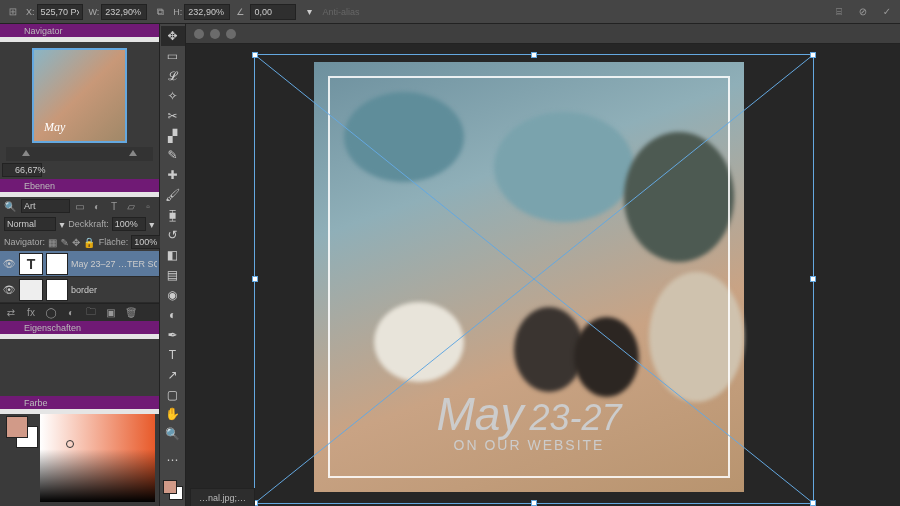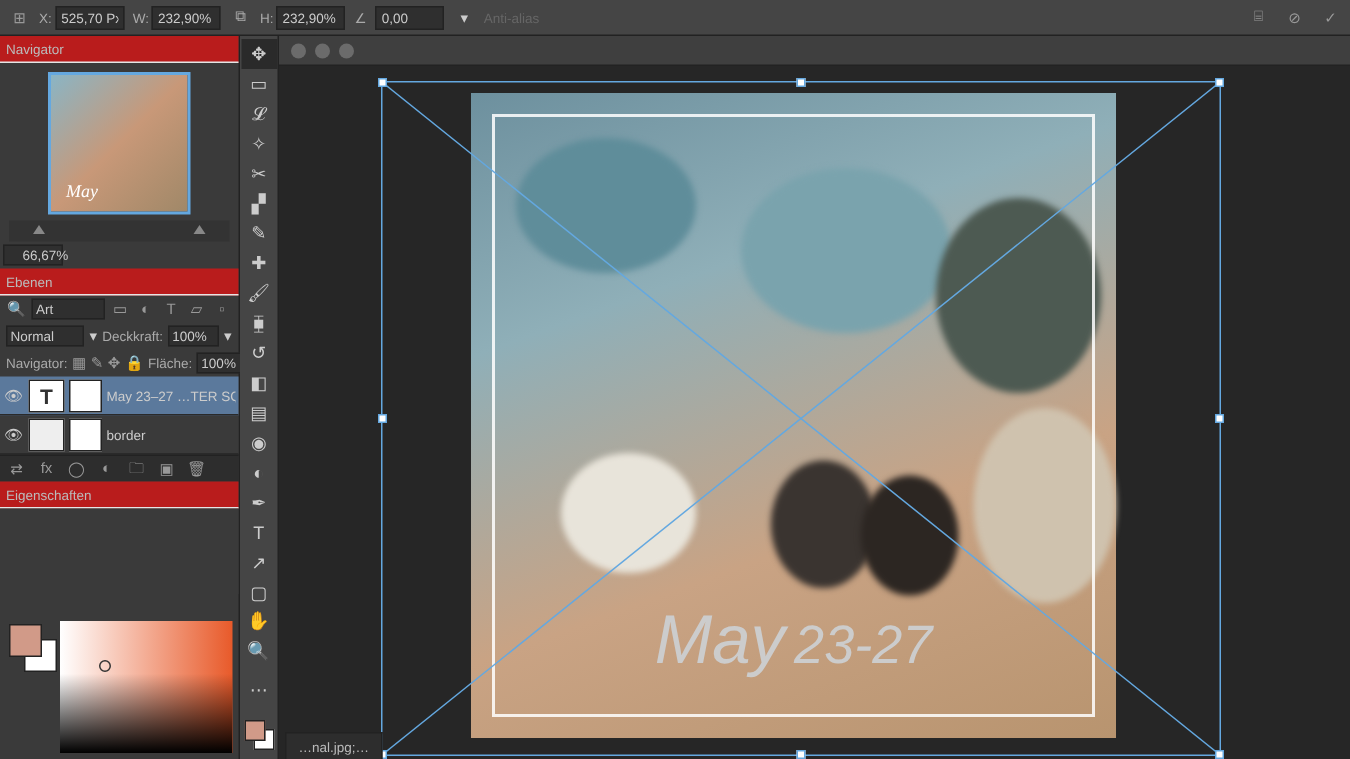--- a/index.html
+++ b/index.html
@@ -5,21 +5,21 @@
 *{margin:0;padding:0;box-sizing:border-box;font-family:-apple-system,Helvetica,Arial,sans-serif;font-size:10px;color:#ccc;user-select:none}
 body{background:#323232;width:900px;height:506px;overflow:hidden;position:relative}
 .optbar{height:24px;background:#454545;border-bottom:1px solid #222;display:flex;align-items:center;padding:0 6px;gap:6px}
 .nf{display:flex;align-items:center;gap:2px}
 .nf input{width:46px;height:16px;background:#2f2f2f;border:1px solid #222;color:#ccc;padding:0 3px;font-size:9px}
 .lbl{font-size:9px;color:#aaa}
 .linkicon{width:14px;height:14px;display:flex;align-items:center;justify-content:center;color:#aaa}
 .drop{width:14px;height:14px;display:flex;align-items:center;justify-content:center}
 .main{display:flex;height:482px}
 .panels{width:160px;background:#3a3a3a;display:flex;flex-direction:column;border-right:1px solid #222}
-.phead{height:18px;background:#b91c1c;border-bottom:1px solid #e5e5e5;font-size:9px;color:#bbb;padding:0 4px;display:flex;align-items:center}
+.phead{height:18px;background:#701a75;border-bottom:5px solid #e5e5e5;font-size:9px;color:#bbb;padding:0 24px;display:flex;align-items:center}
 .nav{padding:6px;display:flex;flex-direction:column;align-items:center}
 .navthumb{width:95px;height:95px;border:2px solid #64a8e0;background:linear-gradient(135deg,#8ab5c5 0%,#c89878 50%,#a08868 100%);position:relative}
 .navthumb::after{content:"May";position:absolute;bottom:6px;left:10px;color:#fff;font-size:12px;font-style:italic;font-family:Georgia,serif}
 .navslider{height:14px;width:100%;background:#333;margin-top:4px;position:relative}
 .navslider::before{content:"";position:absolute;left:16px;top:3px;border-left:4px solid transparent;border-right:4px solid transparent;border-bottom:6px solid #888}
 .navslider::after{content:"";position:absolute;right:16px;top:3px;border-left:4px solid transparent;border-right:4px solid transparent;border-bottom:6px solid #888}
 .zoomv{position:absolute;left:2px;bottom:2px;width:40px;height:14px;background:#2f2f2f;border:1px solid #222;font-size:9px;padding:0 12px;display:flex;align-items:center}
 .layers{flex:0 0 auto}
 .lrow{display:flex;align-items:center;height:18px;padding:0 4px;gap:3px}
 .lrow input,.lrow select{background:#2f2f2f;border:1px solid #222;color:#ccc;height:14px;font-size:9px;padding:0 2px}
@@ -160,20 +160,21 @@
         <span class="smallicon">▣</span>
         <span class="smallicon">🗑</span>
       </div>
     </div>
 
     <div class="phead">Eigenschaften</div>
 
     <div class="spacer"></div>
 
     <div class="farbe">
+      <div class="phead">Farbe</div>
       <div class="swatchpair">
         <div class="sw fg"></div>
         <div class="sw bg"></div>
       </div>
       <div class="cfield">
         <div class="cmark"></div>
       </div>
     </div>
   </div>
 
@@ -218,20 +219,21 @@
       <div class="blob" style="left:30px;top:30px;width:120px;height:90px;background:#5f8d9a"></div>
       <div class="blob" style="left:180px;top:50px;width:140px;height:110px;background:#7aa3ad"></div>
       <div class="blob" style="right:10px;top:70px;width:110px;height:130px;background:#4d5a52"></div>
       <div class="blob" style="left:60px;bottom:110px;width:90px;height:80px;background:#e8e4da"></div>
       <div class="blob" style="left:200px;bottom:100px;width:70px;height:85px;background:#3a3430"></div>
       <div class="blob" style="left:260px;bottom:95px;width:65px;height:80px;background:#2c2622"></div>
       <div class="blob" style="right:0;bottom:90px;width:95px;height:130px;background:#cfc2ae"></div>
       <div class="cborder"></div>
       <div class="ctext">
         <span class="m">May</span><span class="d">23-27</span>
+        <span class="w">ON OUR WEBSITE</span>
       </div>
     </div>
 
     <div class="bbox">
       <svg width="100%" height="100%">
           <line x1="0" y1="0" x2="100%" y2="100%"></line>
           <line x1="100%" y1="0" x2="0" y2="100%"></line>
         </svg>
       <div class="h tl"></div>
       <div class="h tm"></div>

